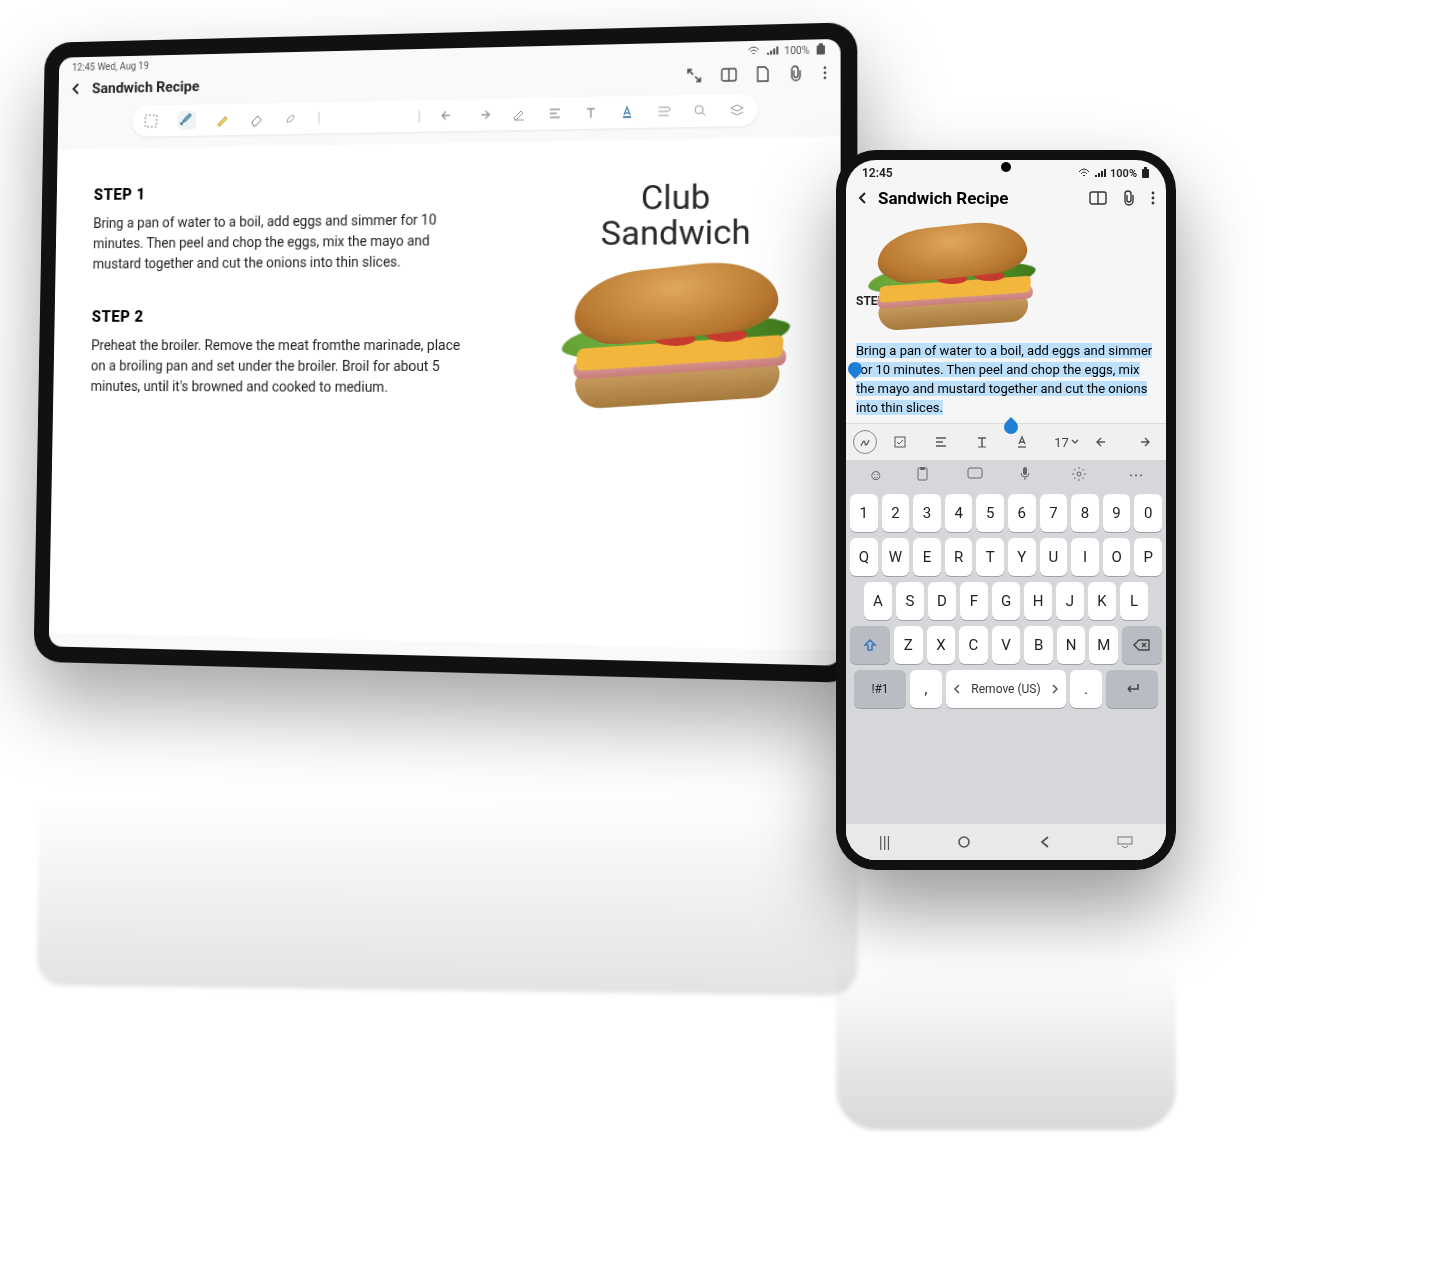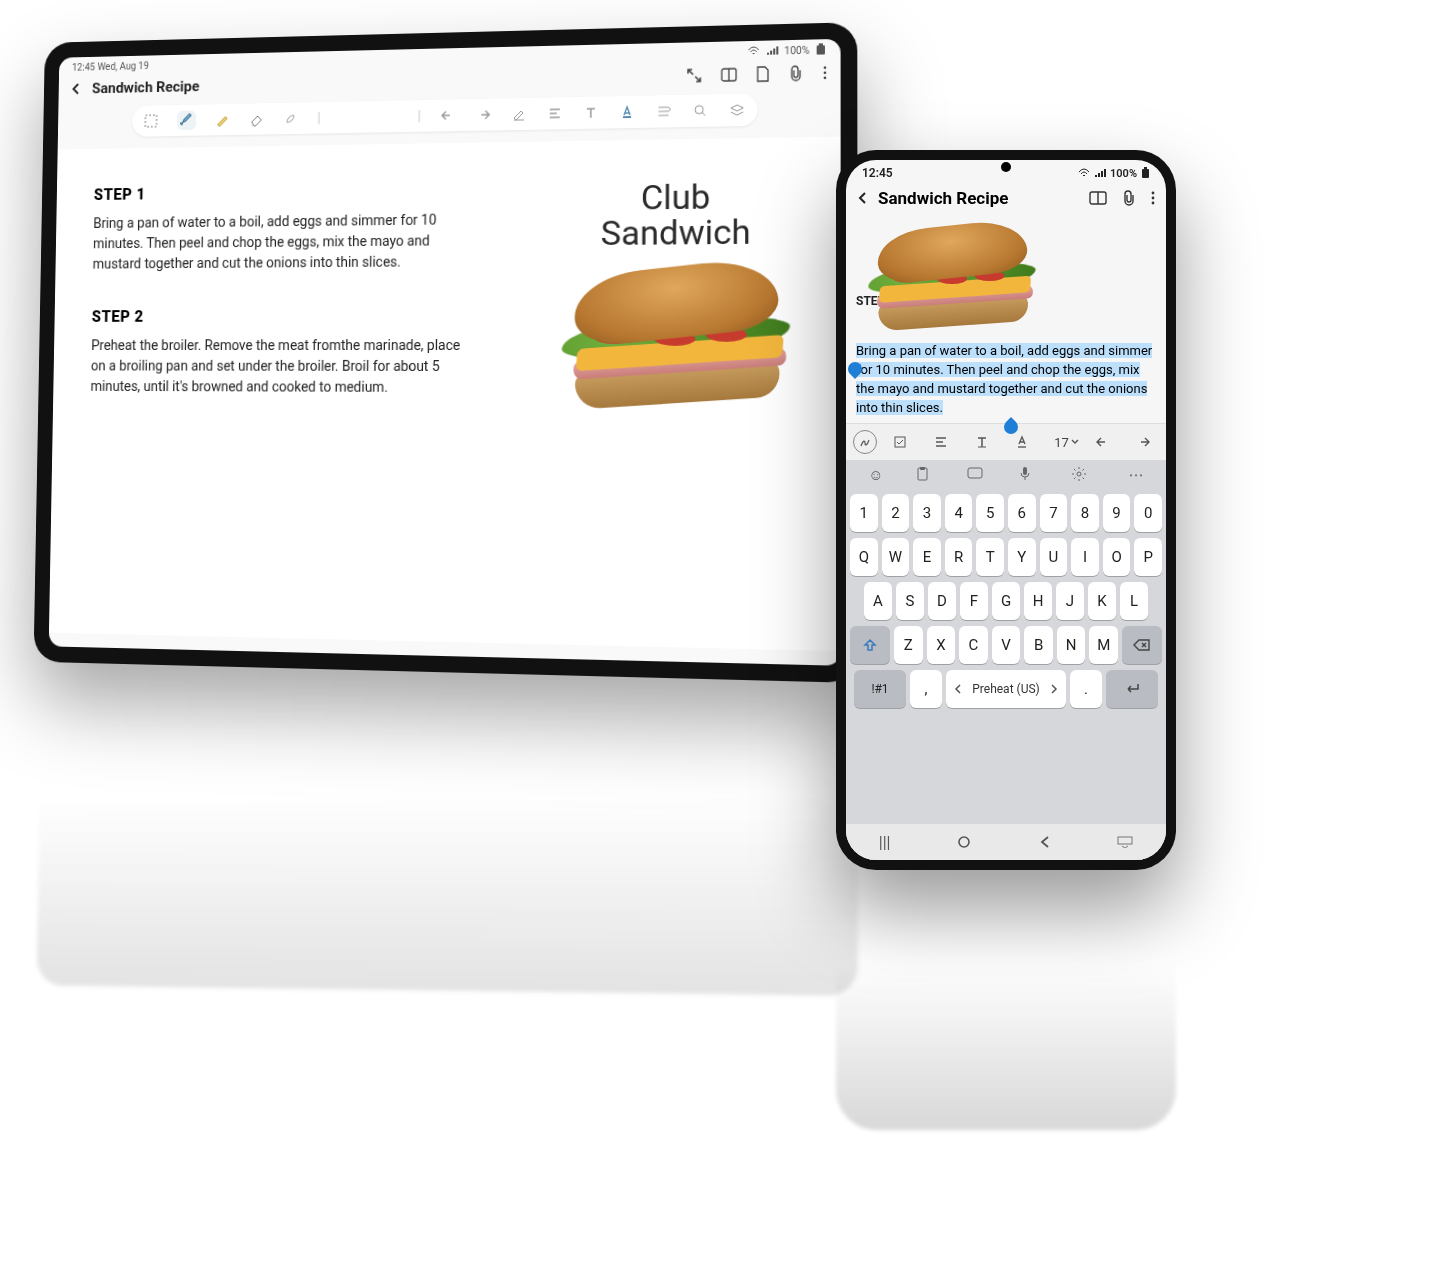--- a/index.html
+++ b/index.html
@@ -532,21 +532,21 @@
               </svg>
             </div>
           </div>
         <div class="kb-bottom">
           <div class="key dark" style="flex:1.3;font-size:12px">!#1</div>
           <div class="key" style="flex:.8">,</div>
           <div class="space">
             <svg width="8" height="10" viewBox="0 0 8 10">
                 <path d="M6 1L2 5l4 4" stroke="#555" fill="none" stroke-width="1.5"></path>
               </svg>
-            <span>Preheat (US)</span>
+            <span>Remove (US)</span>
             <svg width="8" height="10" viewBox="0 0 8 10">
                 <path d="M2 1l4 4-4 4" stroke="#555" fill="none" stroke-width="1.5"></path>
               </svg>
           </div>
           <div class="key" style="flex:.8">.</div>
           <div class="key dark" style="flex:1.3">
             <svg width="16" height="14" viewBox="0 0 16 14">
                 <path d="M14 2v5H4m0 0l3-3m-3 3l3 3" stroke="#444" fill="none" stroke-width="1.5"></path>
               </svg>
           </div>

